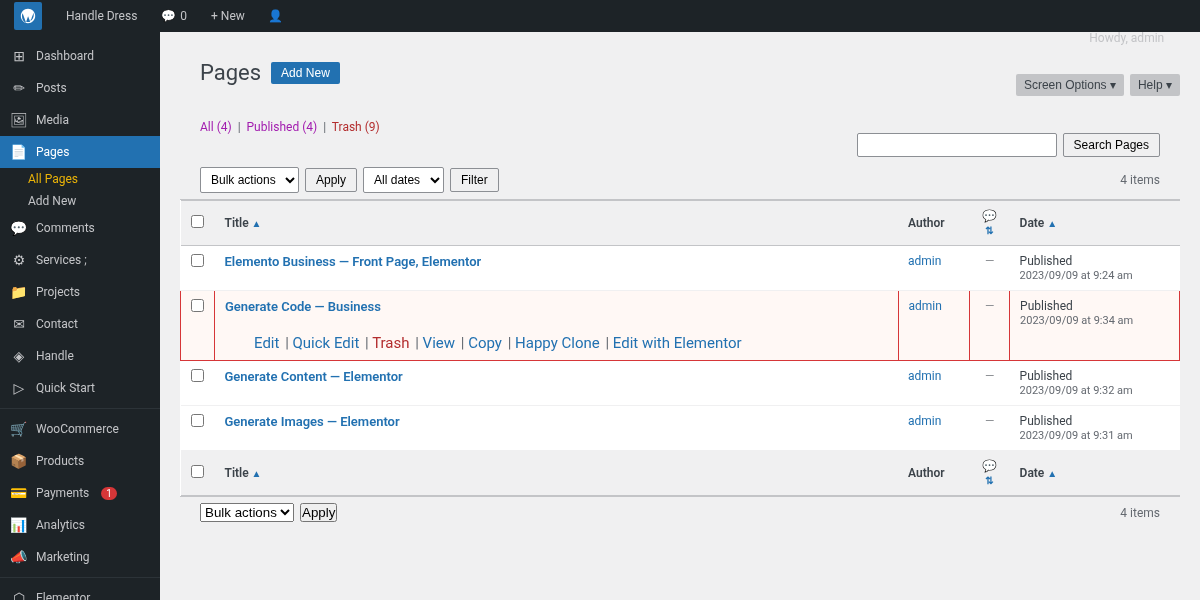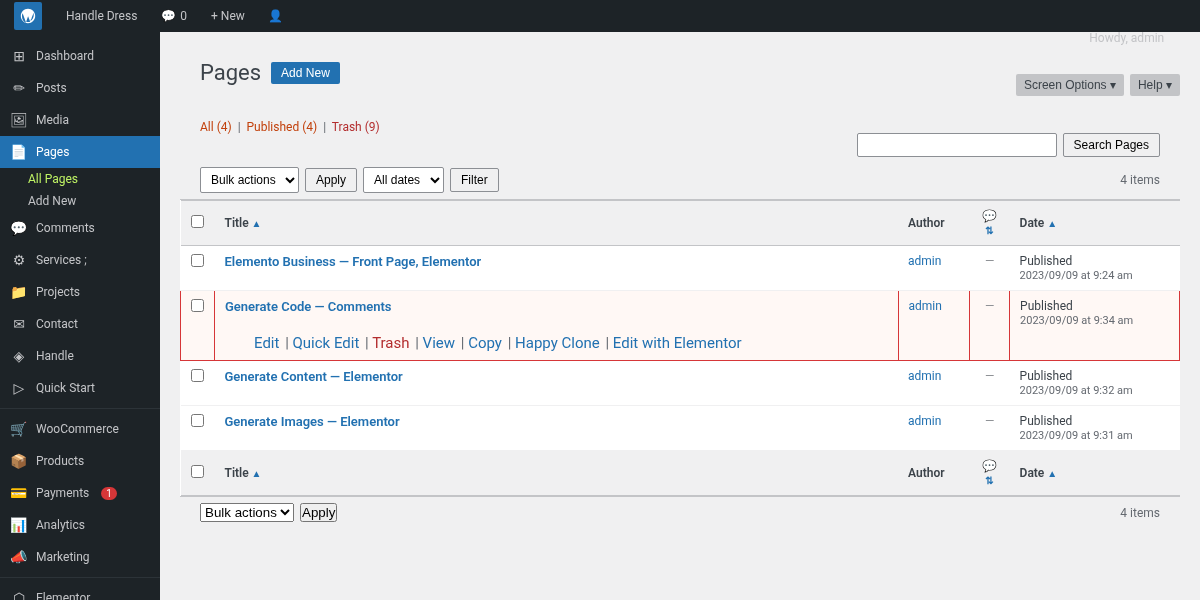--- a/index.html
+++ b/index.html
@@ -48,21 +48,21 @@
     .menu-item .menu-icon { width: 18px; height: 18px; display: flex; align-items: center; justify-content: center; font-size: 14px; flex-shrink: 0; }
     .menu-separator { height: 1px; background: #2c3338; margin: 4px 0; }
     .submenu-item {
       display: flex;
       align-items: center;
       padding: 4px 10px 4px 28px;
       color: #c3c4c7;
       cursor: pointer;
       font-size: 12px;
     }
-    .submenu-item.active { color: #bef264; }
+    .submenu-item.active { color: #eab308; }
     .badge { background: #d63638; color: #fff; border-radius: 10px; padding: 1px 5px; font-size: 10px; margin-left: 4px; }
 
     
     #wpcontent {
       flex: 1;
       padding: 16px 20px;
       background: #f0f0f1;
       min-width: 0;
     }
 
@@ -94,21 +94,21 @@
       color: #3c434a;
     }
 
     
     .subsubsub {
       padding: 6px 20px;
       background: #f0f0f1;
       font-size: 12px;
       color: #646970;
     }
-    .subsubsub a { color: #c2410c; text-decoration: none; }
+    .subsubsub a { color: #a21caf; text-decoration: none; }
 
     
     .search-area {
       display: flex;
       justify-content: flex-end;
       padding: 6px 20px;
       background: #f0f0f1;
       gap: 6px;
     }
     .search-input {
@@ -408,21 +408,21 @@
               <span class="date-published">Published</span><br>
               <span class="date-time">2023/09/09 at 9:24 am</span>
             </td>
           </tr>
 
           <tr class="highlighted">
             <td>
               <input type="checkbox" style="">
             </td>
             <td>
-              <strong><a href="#" class="row-title">Generate Code — Comments</a></strong>
+              <strong><a href="#" class="row-title">Generate Code — Business</a></strong>
               <div class="row-actions">
                 <span><a href="#">Edit</a></span> |
                 <span><a href="#">Quick Edit</a></span> |
                 <span><a href="#" class="trash-link">Trash</a></span> |
                 <span><a href="#">View</a></span> |
                 <span><a href="#">Copy</a></span> |
                 <span><a href="#">Happy Clone</a></span> |
                 <span><a href="#">Edit with Elementor</a></span>
               </div>
             </td>

